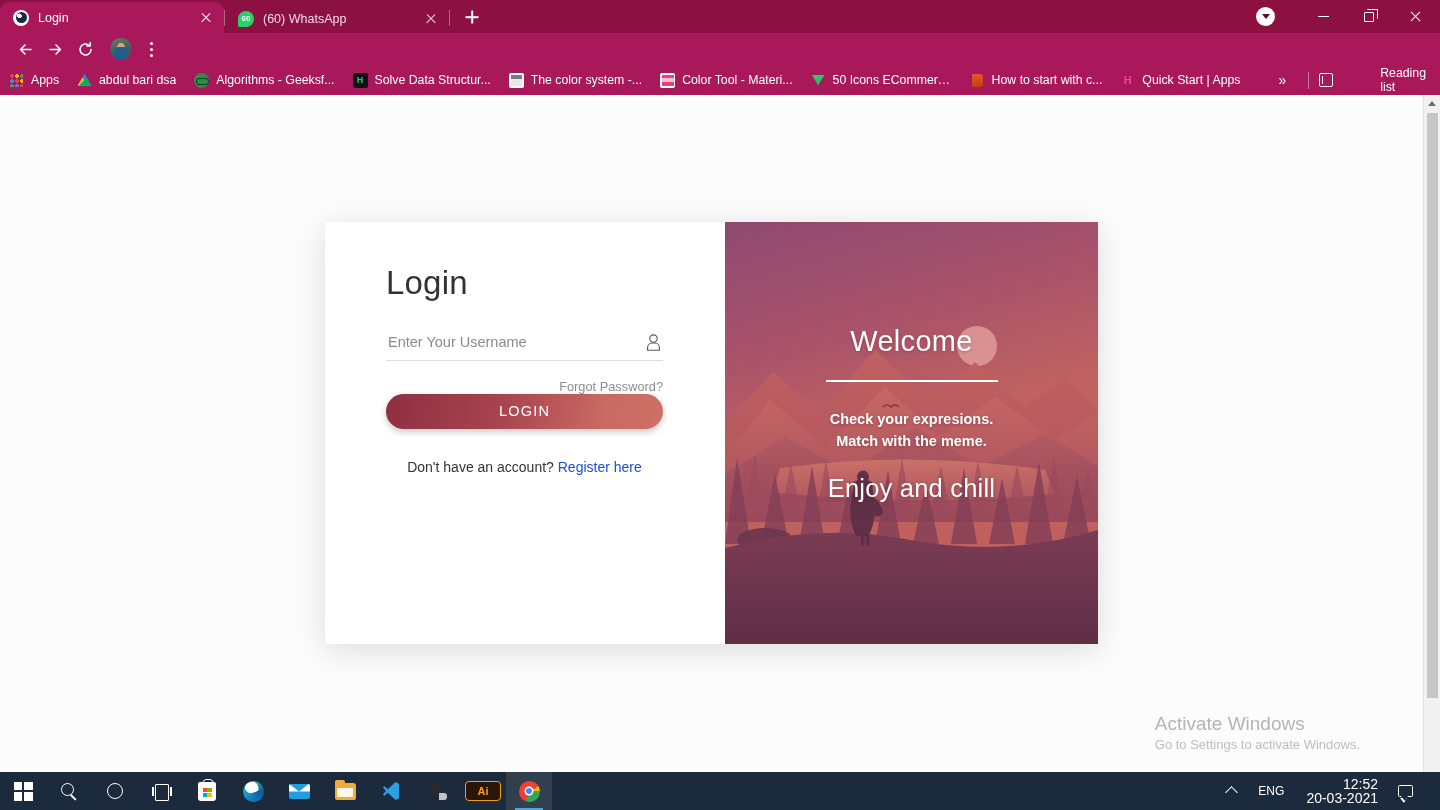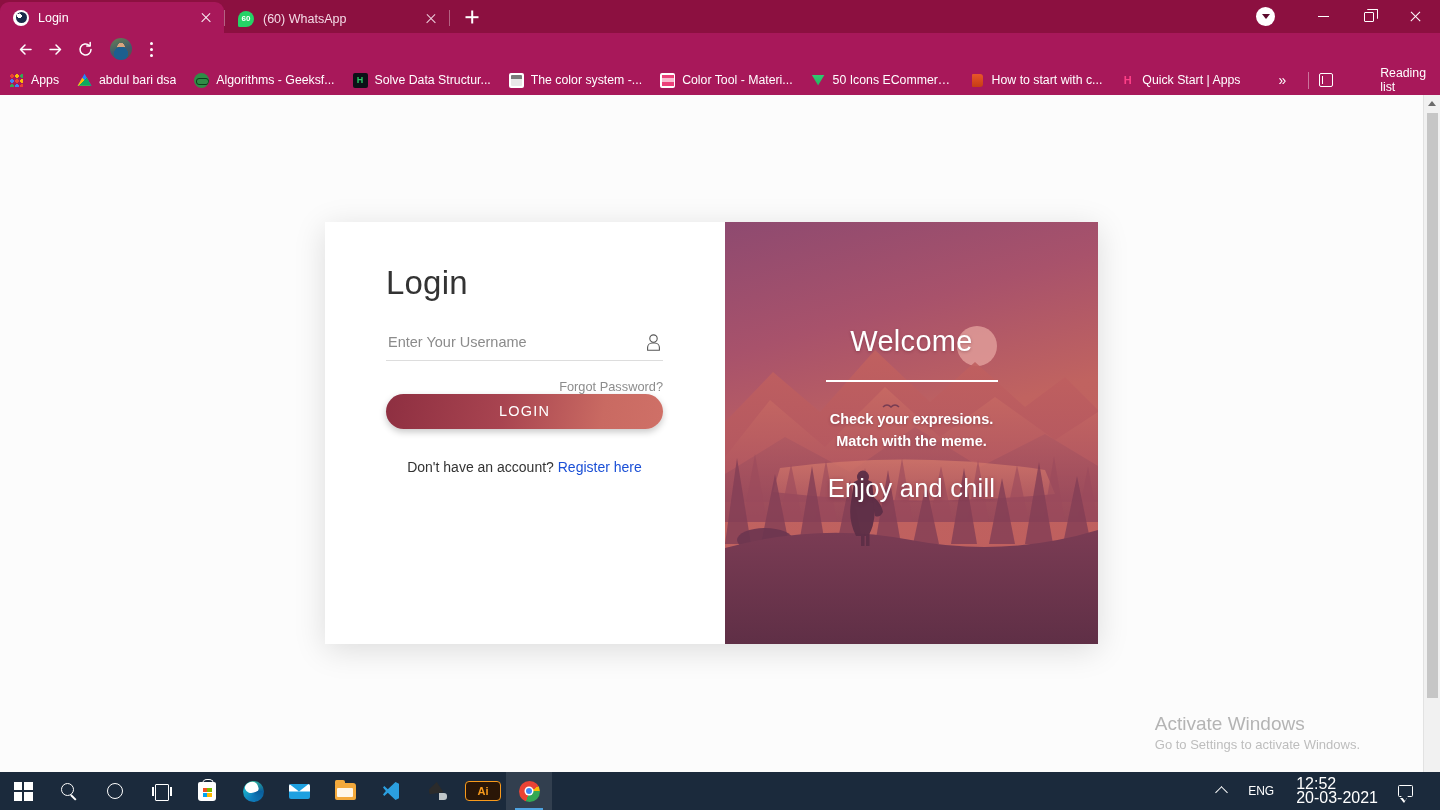--- a/index.html
+++ b/index.html
@@ -661,24 +661,24 @@
   }
   .tray-chev::after{
     content:"";
     width:8px;height:8px;
     border-left:1.5px solid #ffffff;border-top:1.5px solid #ffffff;
     transform:rotate(45deg);
     margin-top:3px;
   }
   .tray-lang { padding: 0 12px; font-size:12px; }
   .tray-clock {
-    text-align: left;
+    text-align: right;
     line-height: 14px;
     padding: 0 10px;
-    font-size: 16px;
+    font-size: 14px;
   }
   .tray-notif {
     width: 34px;height:38px;
     display:flex;align-items:center;justify-content:center;
   }
   .tray-notif span{
     width:15px;height:12px;border:1.4px solid #ffffff;border-radius:1.5px;position:relative;display:block;
   }
   .tray-notif span::after{
     content:"";position:absolute;left:2px;bottom:-5px;

